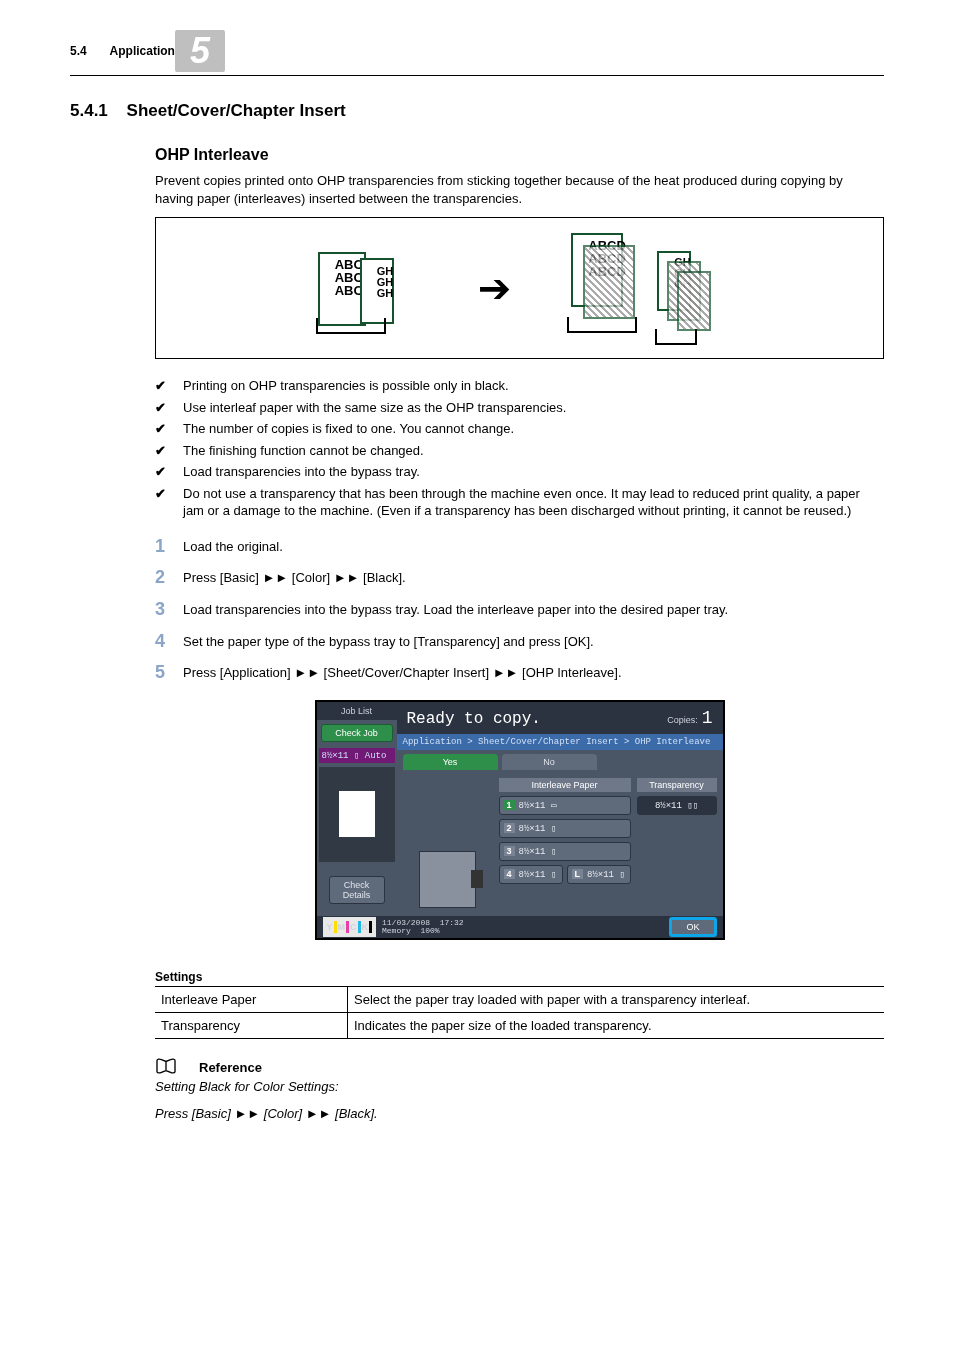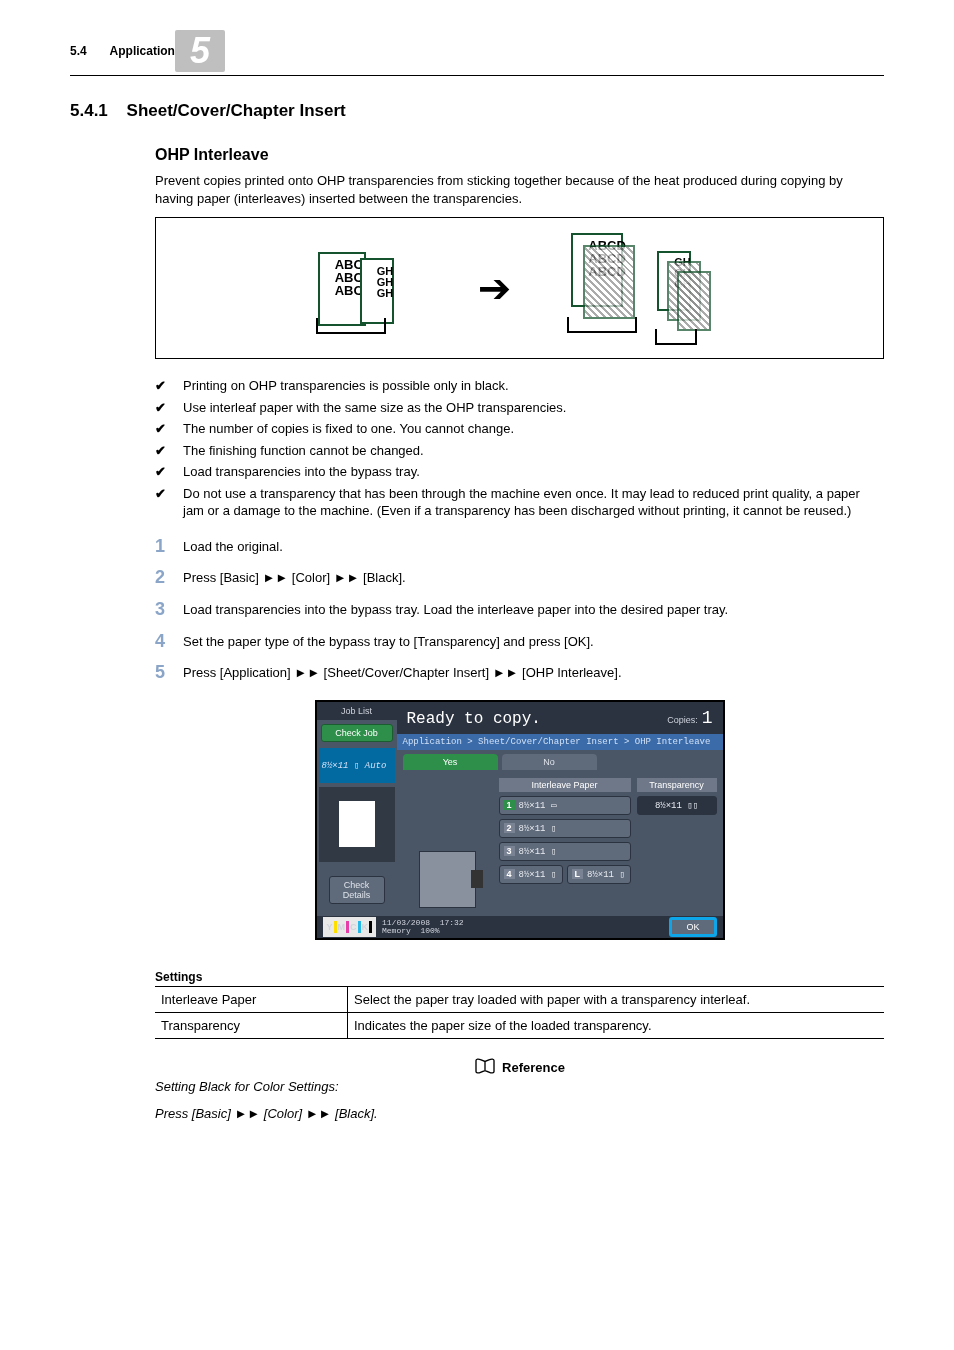--- a/index.html
+++ b/index.html
@@ -240,21 +240,21 @@
     font-size: 9px;
     padding: 2px 14px;
     border-radius: 3px;
   }
   .cs-left .joblist {
     background:#2b3340; color:#cfd3dc; text-align:center; padding:4px 1px;
   }
   .cs-left .checkjob {
     margin:4px; background:#2d8f4a; color:#fff; text-align:center; padding:3px 2px; border-radius:3px; border:1px solid #1b5c30;
   }
-  .cs-left .auto { background:#0369a1; color:#cfe0f7; padding:12px 3px; font-family:"Courier New",monospace; margin:2px;font-style:italic; }
+  .cs-left .auto { background:#701a75; color:#cfe0f7; padding:2px 3px; font-family:"Courier New",monospace; margin:2px; }
   .cs-left .preview { flex:1; background:#313945; margin:2px; display:flex; align-items:center; justify-content:center; }
   .cs-left .preview .pg { width:36px; height:46px; background:#fff; position:relative;}
   .cs-left .checkdet {
     margin:12px; background:#5f6a7a; color:#dfe3eb; text-align:center; padding:3px 2px; border-radius:3px; border:1px solid #2b3340;
   }
   .ymck { display:flex; gap:1px; padding:4px; background:#e8e8e8;}
   .ymck span{ font-size:9px; font-weight:bold; display:flex; align-items:center;}
   .ymck span::after{ content:""; display:inline-block; width:3px; height:12px; margin-left:1px;}
   .ymck .y::after{background:#ffde00;} .ymck .m::after{background:#e63ea8;} .ymck .c::after{background:#29b7e6;} .ymck .k::after{background:#000;}
   
@@ -264,21 +264,21 @@
   table.settings-table td {
     border-top: 1px solid #000;
     border-bottom: 1px solid #000;
     padding: 5px 6px;
     vertical-align: top;
     font-size: 13px;
   }
   table.settings-table tr td:first-child { width: 180px; }
   table.settings-table tr td:nth-child(2) { border-left: 1px solid #000; }
   .reference { margin-top: 8px; }
-  .reference .ref-head { font-weight: bold; display: flex; align-items: center; gap: 6px; justify-content: center; }
+  .reference .ref-head { font-weight: bold; display: flex; align-items: center; gap: 22px; }
   .reference .ref-icon svg { width: 22px; height: 18px; }
   .reference em { font-style: italic; }
   .footer {
     position: absolute;
     bottom: 28px;
     left: 70px;
     right: 70px;
     border-top: 1px solid #000;
     padding-top: 4px;
     font-size: 12px;

